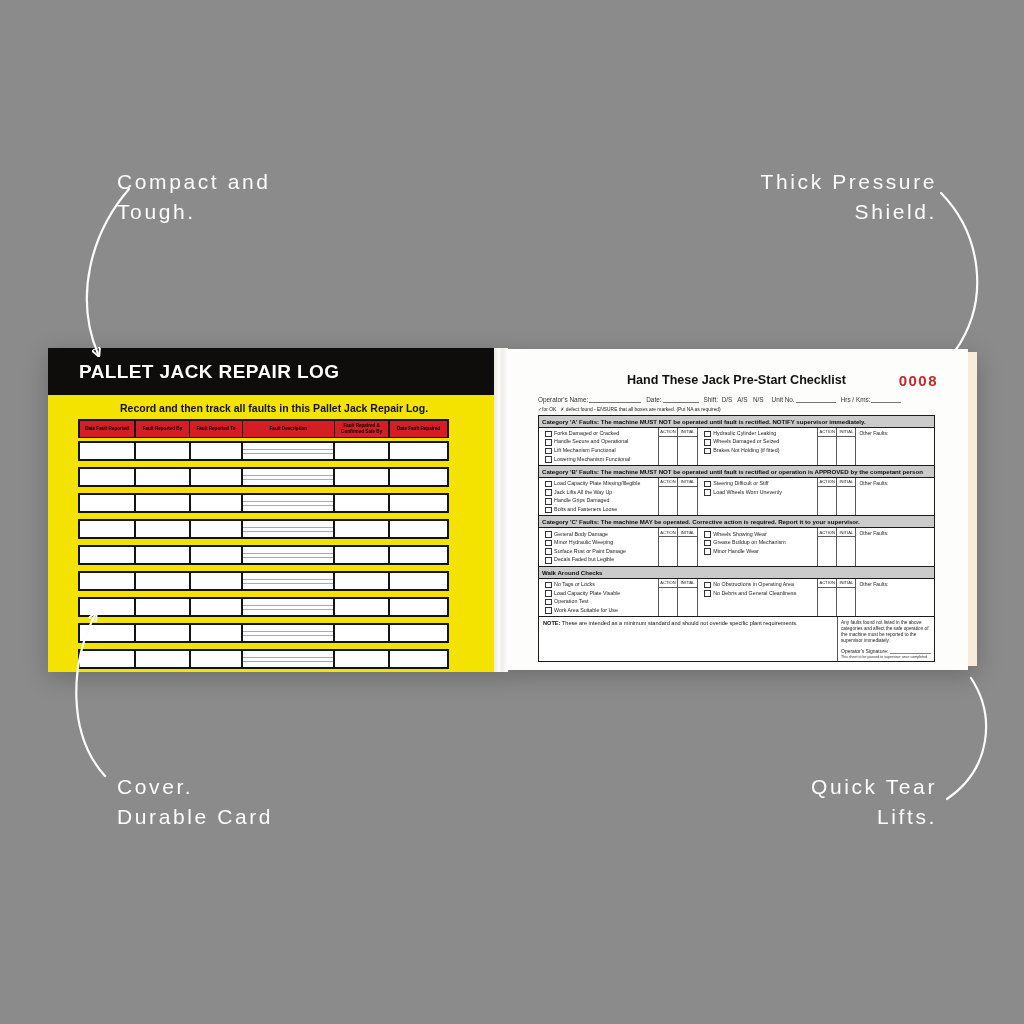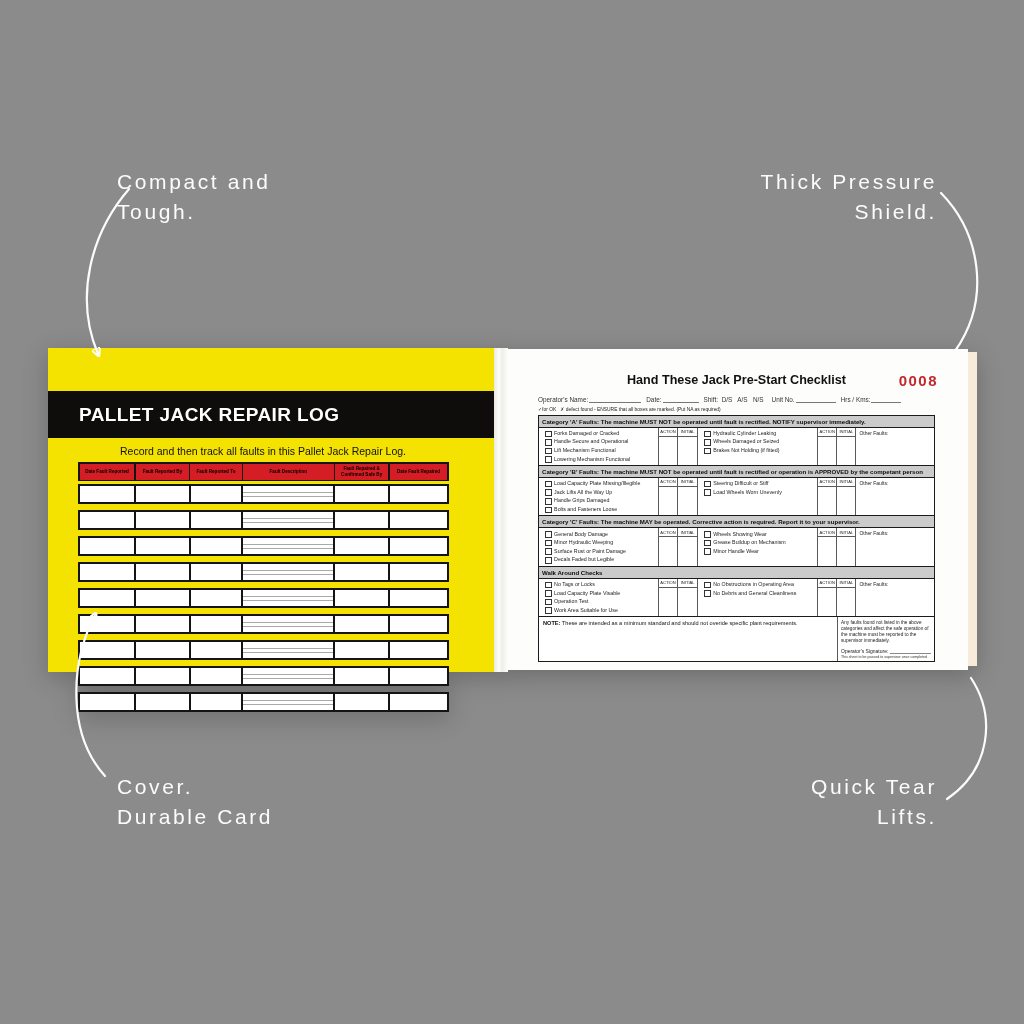--- a/index.html
+++ b/index.html
@@ -16,23 +16,23 @@
   .ann.br{right:87px;top:772px;text-align:right;}
   svg.curves{position:absolute;left:0;top:0;z-index:6;pointer-events:none;}
   svg.curves path{stroke:var(--annotation-white,#fcfcfc);stroke-width:2.2;fill:none;stroke-linecap:round;}
 
   
   .book{position:absolute;left:48px;top:348px;width:929px;height:324px;z-index:1;
         filter:drop-shadow(0 6px 12px rgba(0,0,0,.22));}
 
   
   .page-left{position:absolute;left:0;top:0;width:446px;height:324px;background:var(--page-yellow,#f4e300);}
-  .pl-header{height:47px;background:var(--header-black,#0e0d0b);display:flex;align-items:center;padding-left:31px;box-sizing:border-box;margin-top:43px;}
+  .pl-header{height:47px;background:var(--header-black,#0e0d0b);display:flex;align-items:center;padding-left:31px;box-sizing:border-box;}
   .pl-header h1{margin:0;color:#fff;font-size:19px;font-weight:bold;letter-spacing:.4px;}
-  .intro{margin:7px 45px 5px 31px;font-size:10.5px;font-weight:normal;color:#111;padding-left:41px;}
+  .intro{margin:7px 45px 5px 31px;font-size:10.5px;font-weight:bold;color:#111;padding-left:41px;}
   .log-table{margin:0 45px 0 30px;}
   .log-row{display:grid;grid-template-columns:57fr 55fr 53fr 94fr 55fr 60fr;gap:2px;background:#141414;padding:2px;margin-bottom:6px;}
   .log-row.log-header{gap:1.5px;padding:1.5px;margin-bottom:3px;}
   .log-hcell{background:var(--table-red,#d41d24);color:#000;font-size:4.6px;font-weight:bold;text-align:center;
              display:flex;align-items:center;justify-content:center;min-height:16px;line-height:1.25;padding:0 1px;}
   .log-cell{background:#fff;height:16px;position:relative;}
   .log-cell.desc i{position:absolute;left:0;right:0;height:1px;background:#a9a9a9;}
   .log-cell.desc i:nth-child(1){top:37%;}
   .log-cell.desc i:nth-child(2){top:63%;}
 

